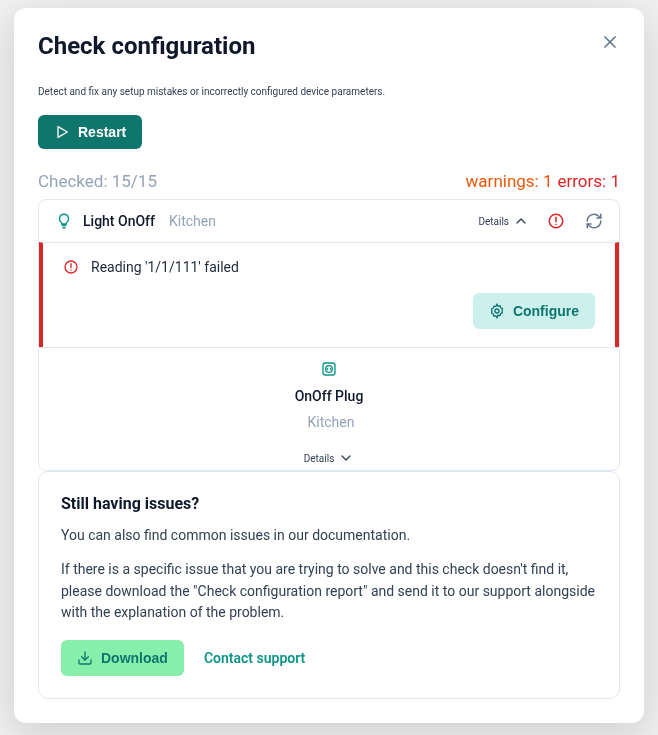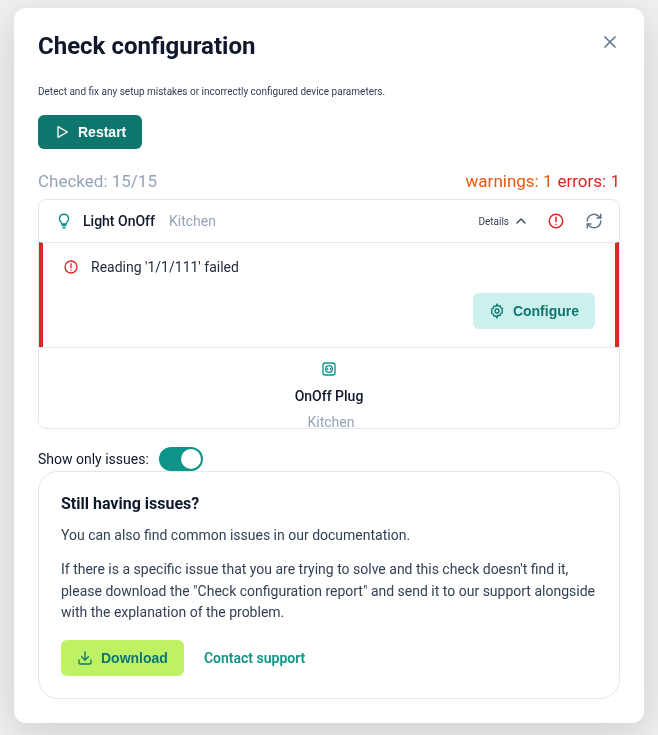--- a/index.html
+++ b/index.html
@@ -165,21 +165,21 @@
       top: 2px;
       right: 2px;
       width: 20px;
       height: 20px;
       background: #fff;
       border-radius: 50%;
     }
 
     .help-card {
       border: 1px solid #e2e8f0;
-      border-radius: 20px;
+      border-radius: 10px;
       padding: 22px;
     }
     .help-title {
       font-size: 16px;
       font-weight: 700;
       color: #0f172a;
       margin-bottom: 12px;
     }
     .help-body {
       font-size: 14px;
@@ -190,21 +190,21 @@
     .help-actions {
       display: flex;
       align-items: center;
       gap: 20px;
       margin-top: 16px;
     }
     .download-btn {
       display: inline-flex;
       align-items: center;
       gap: 8px;
-      background: #bef264;
+      background: #86efac;
       color: #0f766e;
       border: none;
       border-radius: 6px;
       padding: 10px 16px;
       font-size: 14px;
       font-weight: 600;
       cursor: pointer;
     }
     .support-link {
       color: #0d9488;
@@ -338,26 +338,20 @@
             <path d="M3 12a9 9 0 0 1 15-6.7L21 8"></path>
             <path d="M21 3v5h-5"></path>
             <path d="M21 12a9 9 0 0 1-15 6.7L3 16"></path>
             <path d="M3 21v-5h5"></path>
           </svg>
       </span>
     </div>
 
   </div>
 
-  <div class="toggle-row">
-    <span>Show only issues:</span>
-    <div class="toggle">
-      <div class="toggle-knob"></div>
-    </div>
-  </div>
 
   <div class="help-card">
     <h2 class="help-title">Still having issues?</h2>
     <p class="help-body">You can also find common issues in our documentation.</p>
     <p class="help-body">If there is a specific issue that you are trying to solve and this check doesn't find it, please download the "Check configuration report" and send it to our support alongside with the explanation of the problem.</p>
     <div class="help-actions">
       <button class="download-btn">
         <svg width="16" height="16" viewBox="0 0 24 24" fill="none" stroke="currentColor" stroke-width="2" stroke-linecap="round" stroke-linejoin="round">
             <path d="M21 15v4a2 2 0 0 1-2 2H5a2 2 0 0 1-2-2v-4"></path>
             <polyline points="7 10 12 15 17 10"></polyline>

